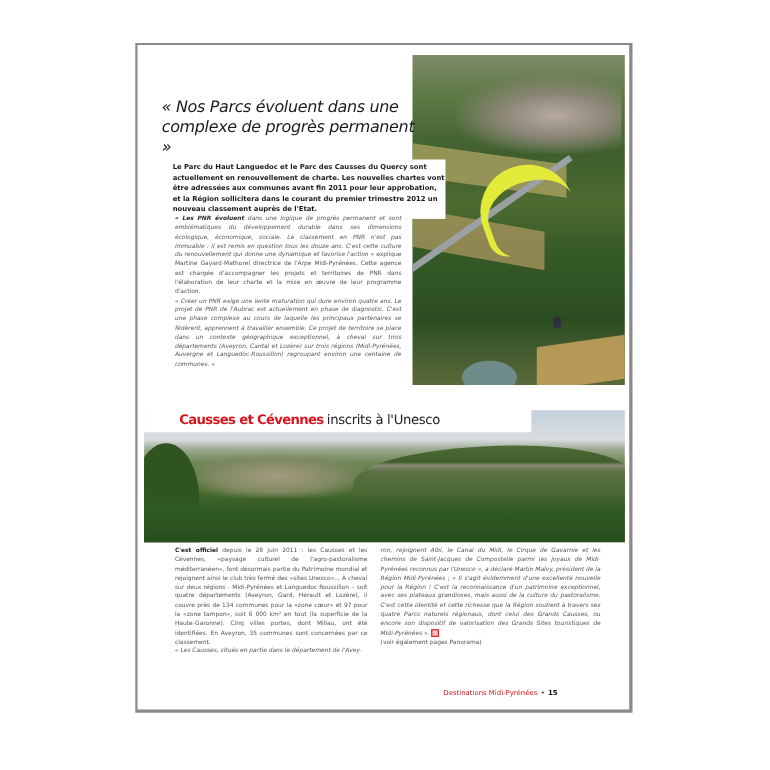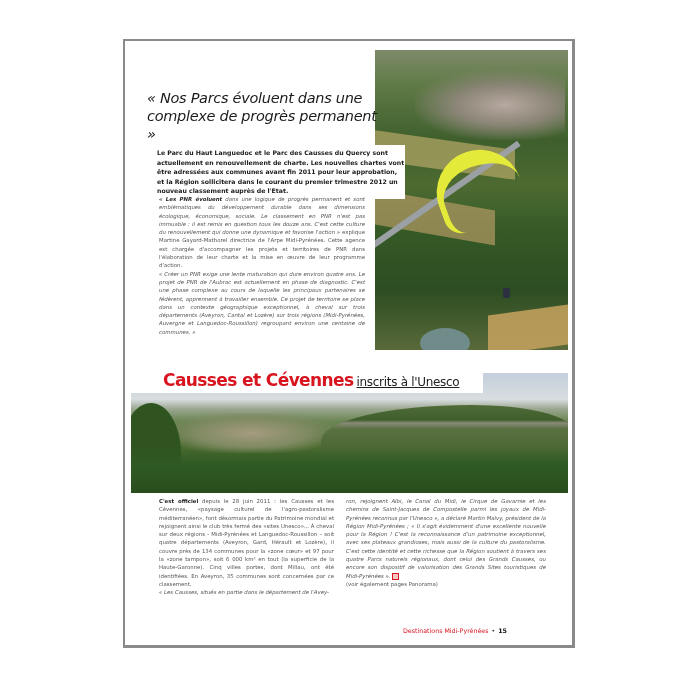--- a/index.html
+++ b/index.html
@@ -37,22 +37,22 @@
   .quote-col { position: absolute; left: 34px; top: 154px; width: 206px; font-style: italic; }
   .quote-col b { color: #2a2a2a; }
   .quote-col .plain { font-style: normal; }
 
   .section-title-box {
     position: absolute; left: 6px; top: 325px; width: 352px; height: 27px; background: #ffffff; z-index: 3;
   }
   .section-title {
     position: absolute; left: 32px; top: 4px; white-space: nowrap;
   }
-  .section-title .red { font-family: "DejaVu Sans", sans-serif; font-weight: bold; font-size: 17px; color: #d8141f; letter-spacing: -0.6px; margin-top: 48px; }
-  .section-title .sub { font-family: "DejaVu Sans", sans-serif; font-size: 12px; color: #222; margin-left: 3px; letter-spacing: -0.3px; text-decoration: underline; }
+  .section-title .red { font-family: "DejaVu Sans", sans-serif; font-weight: bold; font-size: 12px; color: #d8141f; letter-spacing: -0.6px; margin-top: 48px; }
+  .section-title .sub { font-family: "DejaVu Sans", sans-serif; font-size: 12px; color: #222; margin-left: 3px; letter-spacing: -0.3px; }
 
   .panorama {
     position: absolute; left: 6px; top: 332px; width: 437px; height: 120px; overflow: hidden;
     background: linear-gradient(180deg, #c3d0dc 0%, #d8dde0 22%, #9aa68f 30%, #6c8655 40%, #4b6c30 60%, #3b5e24 80%, #2f5220 100%);
   }
   .panorama .cliff { position: absolute; left: 190px; top: 32px; width: 250px; height: 60px; border-radius: 60% 40% 0 0; background: linear-gradient(180deg, #4f6b38 0%, #3e5e2b 25%, #8a8a78 30%, #5a7040 40%, #3f6128 100%); }
   .panorama .valley { position: absolute; left: 40px; top: 40px; width: 160px; height: 40px; background: radial-gradient(ellipse at 50% 50%, #a59b80 0%, #7f8a62 50%, rgba(80,110,60,0) 80%); }
   .panorama .hill-left { position: absolute; left: -10px; top: 30px; width: 60px; height: 100px; border-radius: 50% 50% 0 0; background: #2f5420; }
   .panorama .trees { position: absolute; left: 0; bottom: 0; width: 100%; height: 45px; background: linear-gradient(180deg, rgba(50,85,35,0) 0%, #2f5a24 40%, #294d1d 100%); }
 

